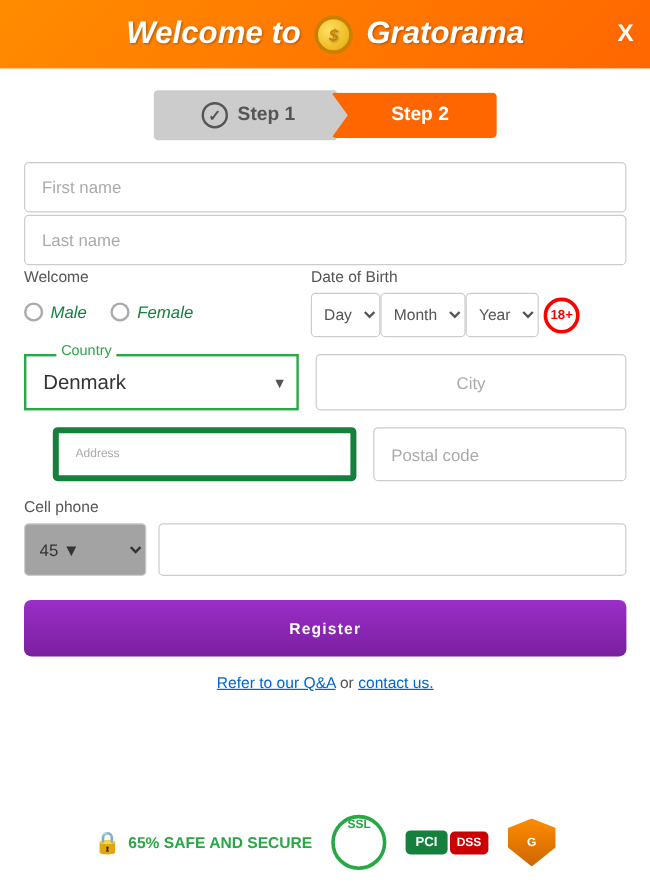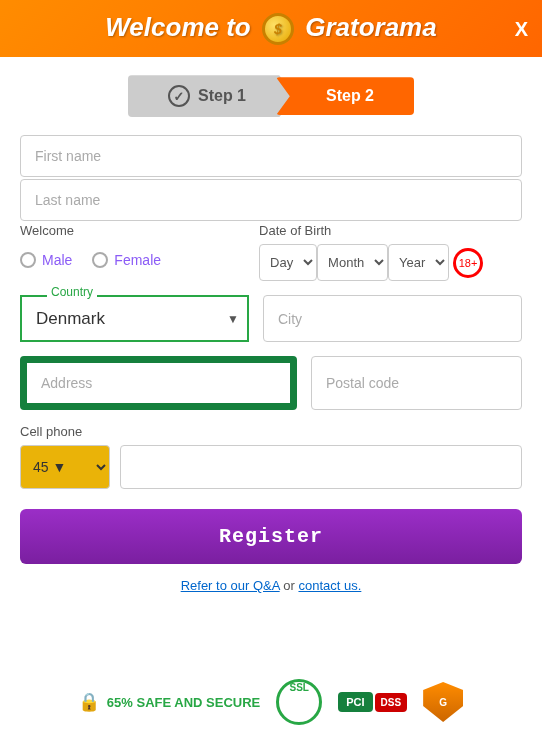--- a/index.html
+++ b/index.html
@@ -150,21 +150,22 @@
       display: flex;
       align-items: center;
       gap: 20px;
       padding: 8px 0;
     }
     .gender-option {
       display: flex;
       align-items: center;
       gap: 6px;
       font-size: 14px;
-      color: #8b5cf6;
+      color: #15803d;
+      font-style: italic;
     }
     .radio-circle {
       width: 16px;
       height: 16px;
       border-radius: 50%;
       border: 2px solid #aaa;
       background: white;
       display: inline-block;
     }
 
@@ -184,21 +185,21 @@
     }
     .age-badge {
       width: 30px;
       height: 30px;
       border-radius: 50%;
       border: 3px solid red;
       display: flex;
       align-items: center;
       justify-content: center;
       font-size: 11px;
-      font-weight: normal;
+      font-weight: bold;
       color: red;
       margin-left: 4px;
       flex-shrink: 0;
     }
 
     
     .country-city-row {
       display: flex;
       gap: 14px;
       margin-bottom: 14px;
@@ -236,35 +237,37 @@
       color: #555;
       font-size: 12px;
     }
     .city-input {
       flex: 1;
       padding: 12px 14px;
       border: 1px solid #ccc;
       border-radius: 4px;
       font-size: 14px;
       color: #333;
+      text-align: center;
     }
     .city-input::placeholder { color: #aaa; }
 
     
     .address-postal-row {
       display: flex;
       gap: 14px;
       margin-bottom: 14px;
     }
     .address-input {
       flex: 1.6;
       padding: 12px 14px;
-      border: 7px solid #15803d;
-      border-radius: 4px;
-      font-size: 14px;
+      border: 5px solid #15803d;
+      border-radius: 4px;
+      font-size: 10px;
+      margin-left: 24px;
     }
     .address-input::placeholder { color: #aaa; }
     .postal-input {
       flex: 1;
       padding: 12px 14px;
       border: 1px solid #ccc;
       border-radius: 4px;
       font-size: 14px;
     }
     .postal-input::placeholder { color: #aaa; }
@@ -281,45 +284,44 @@
     .cellphone-row {
       display: flex;
       gap: 10px;
     }
     .phone-code-select {
       padding: 12px 8px;
       border: 1px solid #ccc;
       border-radius: 4px;
       font-size: 14px;
       color: #333;
-      background: #eab308;
-      width: 90px;
+      background: #a3a3a3;
+      width: 102px;
     }
     .phone-input {
       flex: 1;
       padding: 12px 14px;
       border: 1px solid #ccc;
       border-radius: 4px;
       font-size: 14px;
     }
 
     
     .register-btn {
       width: 100%;
       padding: 16px;
       background: linear-gradient(to bottom, #9b2ec7, #7a1fa0);
       color: white;
-      font-size: 20px;
+      font-size: 13px;
       font-weight: bold;
       border: none;
       border-radius: 6px;
       cursor: pointer;
       margin-bottom: 14px;
       letter-spacing: 1px;
-      font-family: Liberation Mono, monospace;
     }
 
     
     .links-row {
       text-align: center;
       font-size: 13px;
       color: #555;
       margin-bottom: 4px;
     }
     .links-row a {

